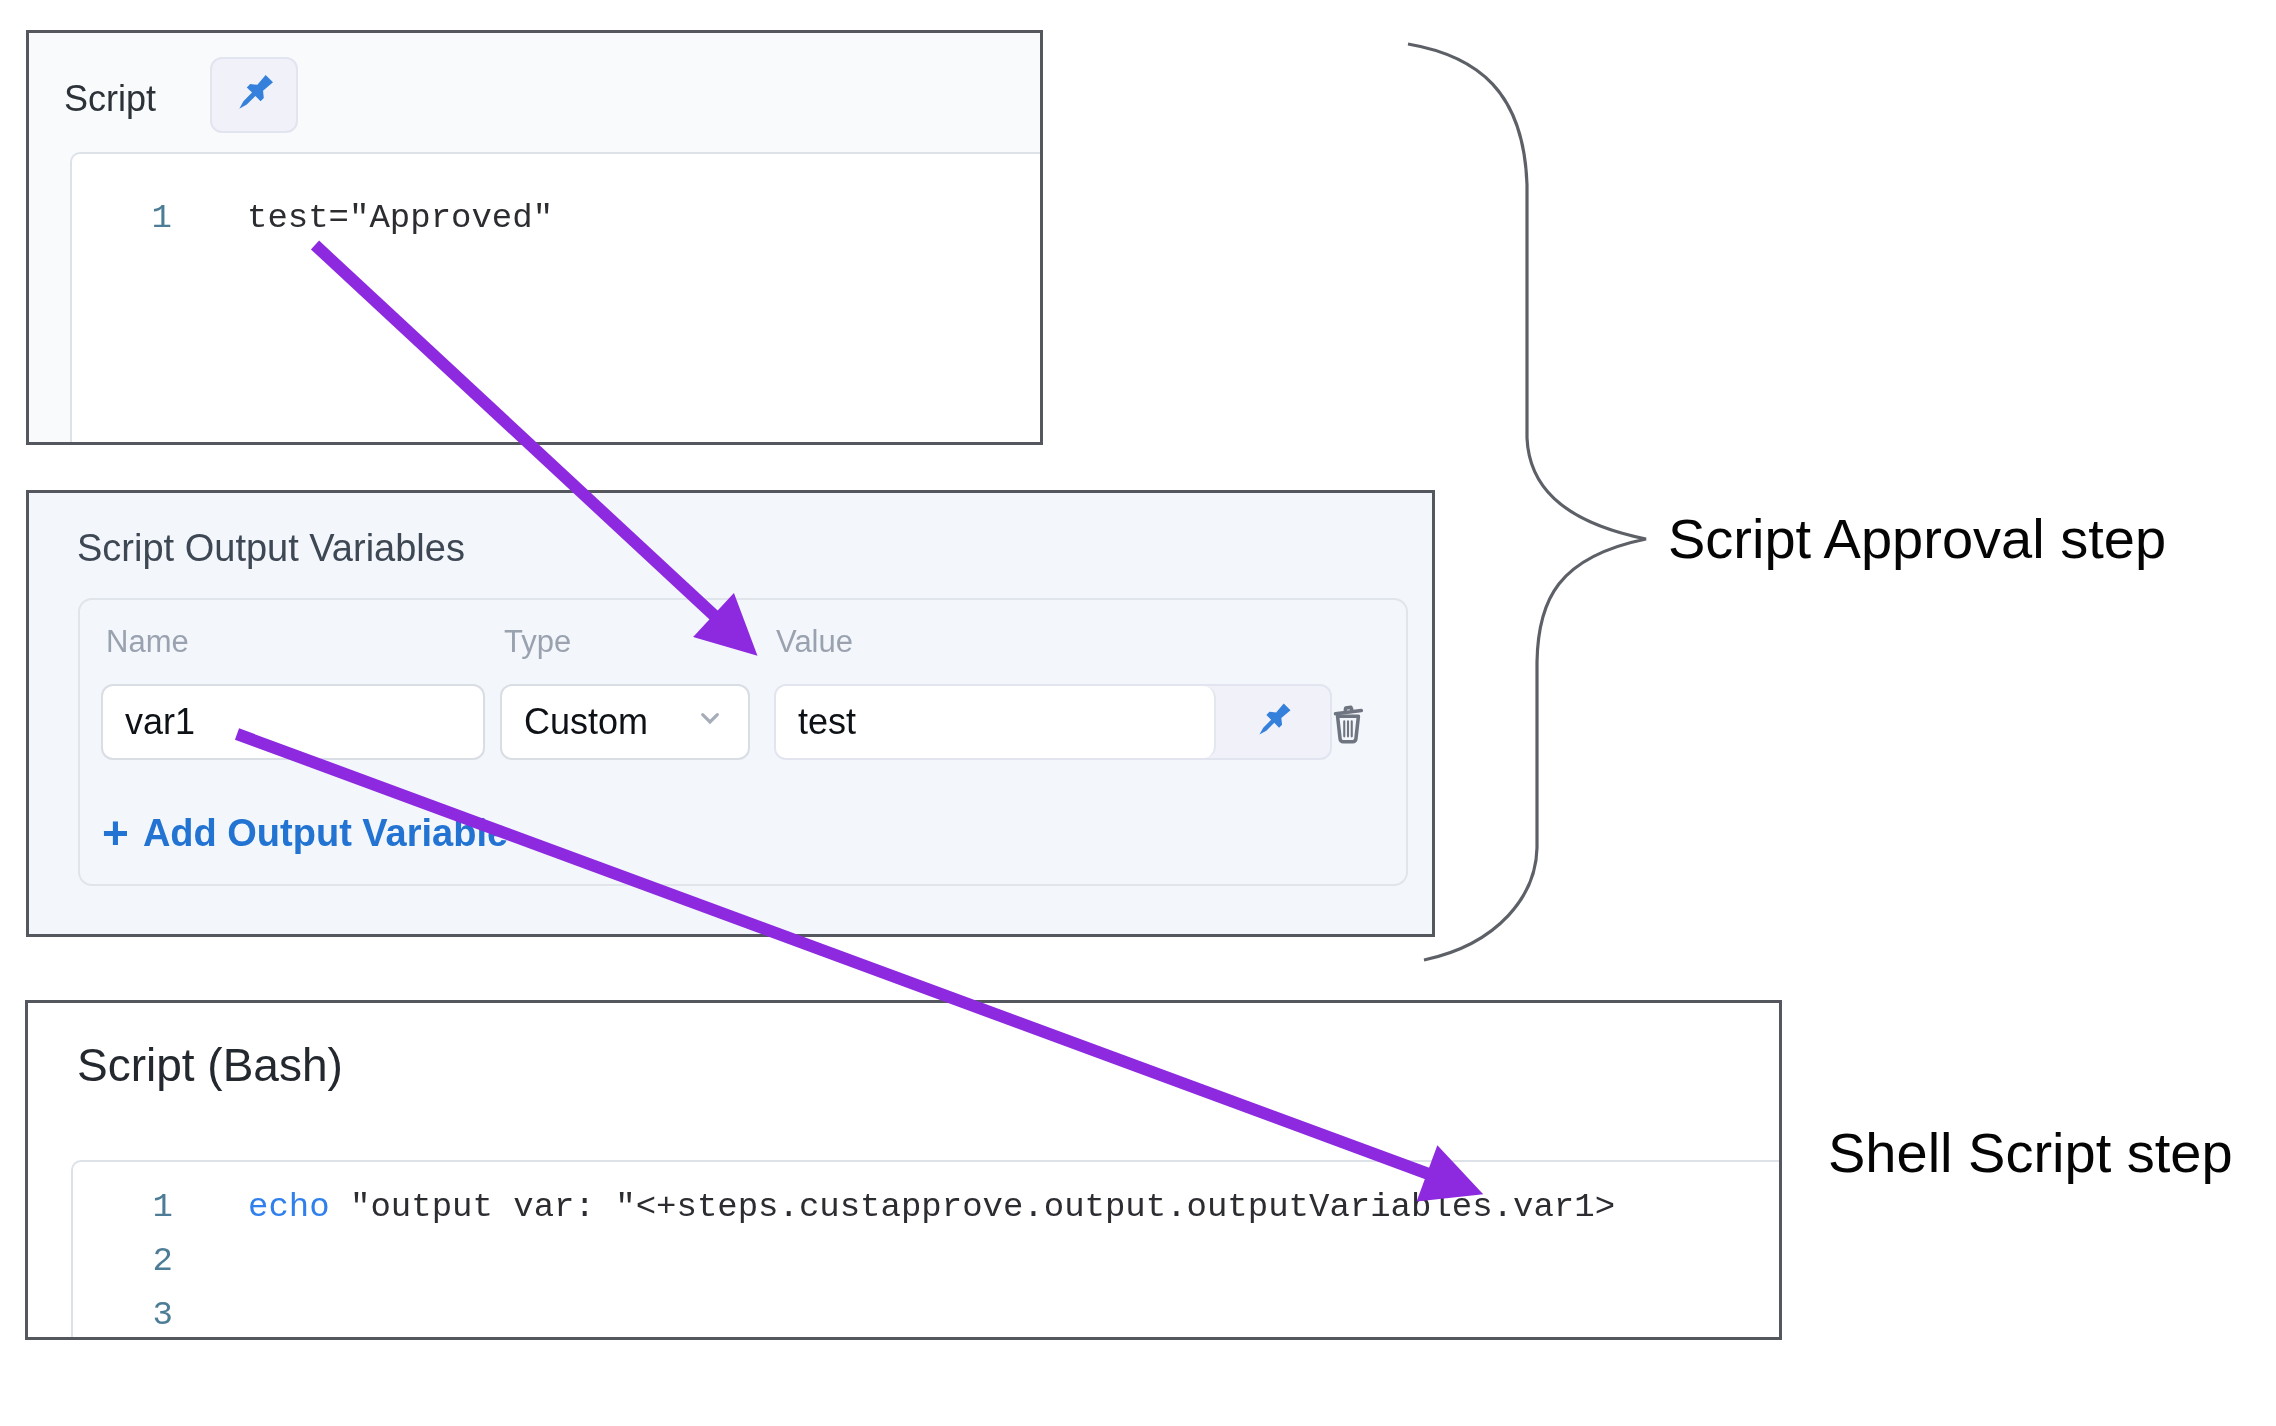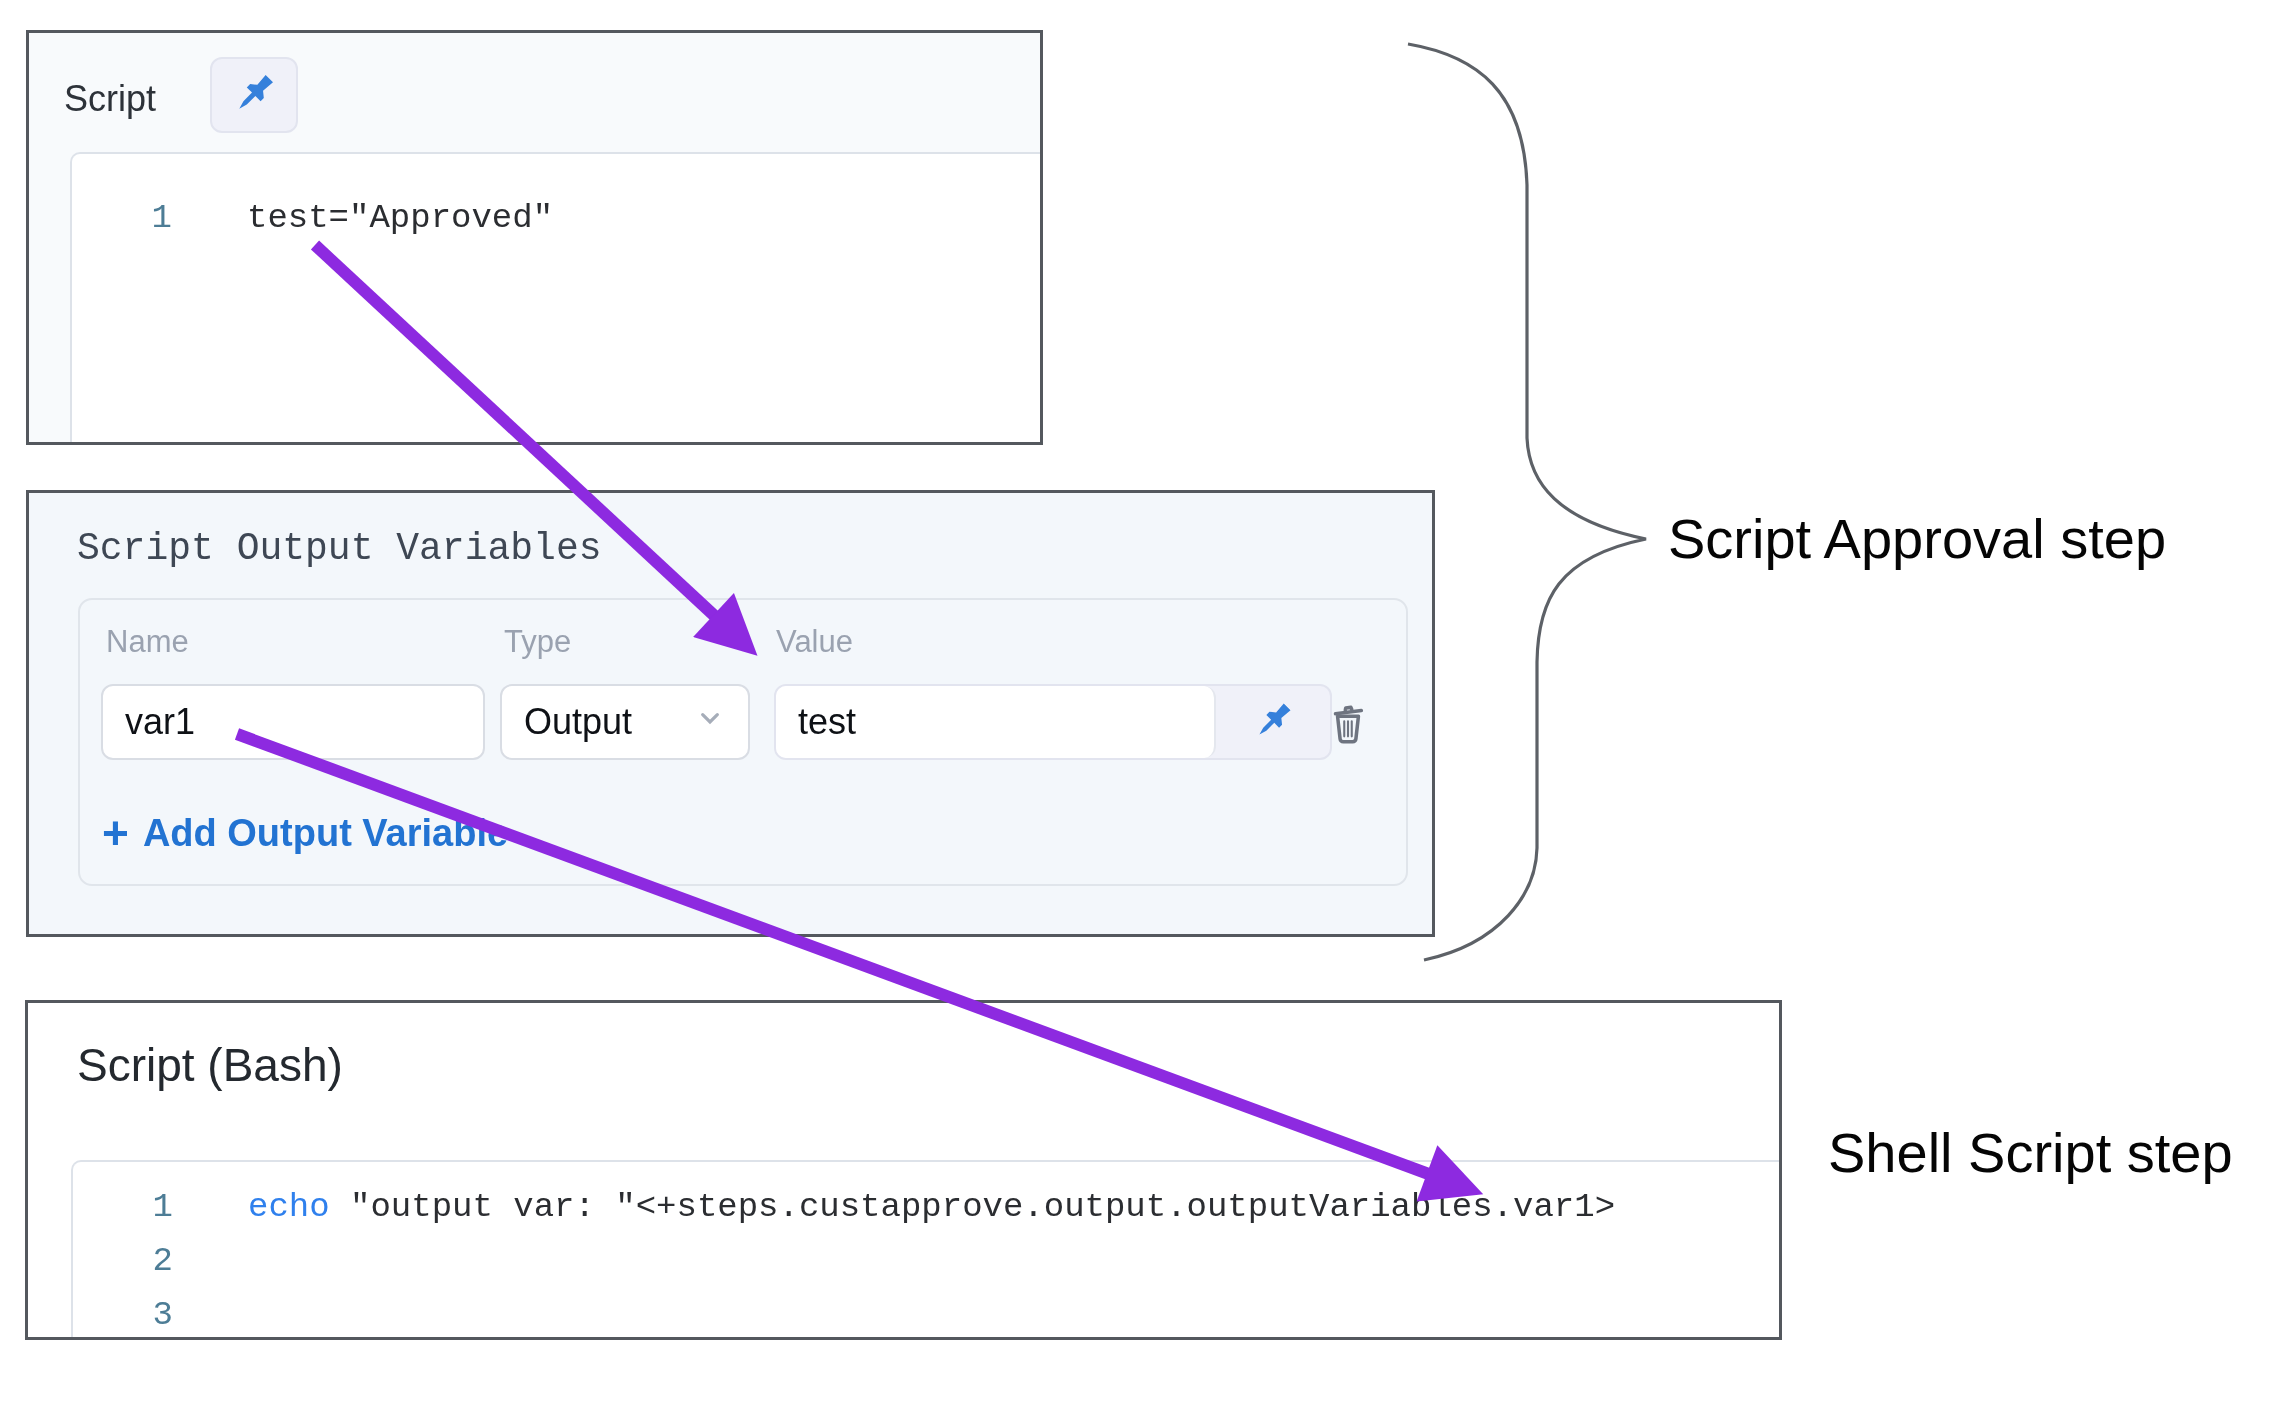--- a/index.html
+++ b/index.html
@@ -14,21 +14,21 @@
     position:absolute;box-sizing:border-box;
     border:3px solid var(--c-panel_border);
     background:#ffffff;
   }
   #script-panel{left:26px;top:30px;width:1017px;height:415px;background:var(--c-panel1_bg);}
   #output-panel{left:26px;top:490px;width:1409px;height:447px;background:var(--c-panel2_bg);}
   #bash-panel{left:25px;top:1000px;width:1757px;height:340px;background:#ffffff;}
 
   .panel-title{position:absolute;color:var(--c-title);}
   #script-title{left:35px;top:45px;font-size:36px;color:#2d3239;}
-  #output-title{left:48px;top:34px;font-size:38px;color:#3e4754;font-family:Liberation Mono, monospace;}
+  #output-title{left:48px;top:34px;font-size:38px;color:#3e4754;}
   #bash-title{left:49px;top:35px;font-size:46px;color:#24292f;text-align:center;}
 
   .icon-btn{
     position:absolute;box-sizing:border-box;
     display:flex;align-items:center;justify-content:center;
     background:var(--c-pin_bg);border:2px solid var(--c-pin_border);
     border-radius:12px;cursor:pointer;
   }
   #script-pin-btn{left:181px;top:24px;width:88px;height:76px;}
 
@@ -120,21 +120,21 @@
 <div class="panel" id="output-panel">
   <div class="panel-title" id="output-title">Script Output Variables</div>
   <div id="vars-box">
     <span class="col-label" id="name-label">Name</span>
     <span class="col-label" id="type-label">Type</span>
     <span class="col-label" id="value-label">Value</span>
 
     <input class="fld" id="name-input" value="var1" style="">
 
     <div class="fld" id="type-select">
-      <span class="sel-text">Output</span>
+      <span class="sel-text">Custom</span>
       <span>
         <svg viewBox="0 0 24 24" width="32" height="32">
             <path d="M6.5 9.5 L12 15l5.5-5.5" fill="none" stroke="#a6adb9" stroke-width="2.4" stroke-linecap="round"></path>
           </svg>
       </span>
     </div>
 
     <div id="value-group">
       <input id="value-input" value="test" style="">
       <button id="value-pin-btn">

